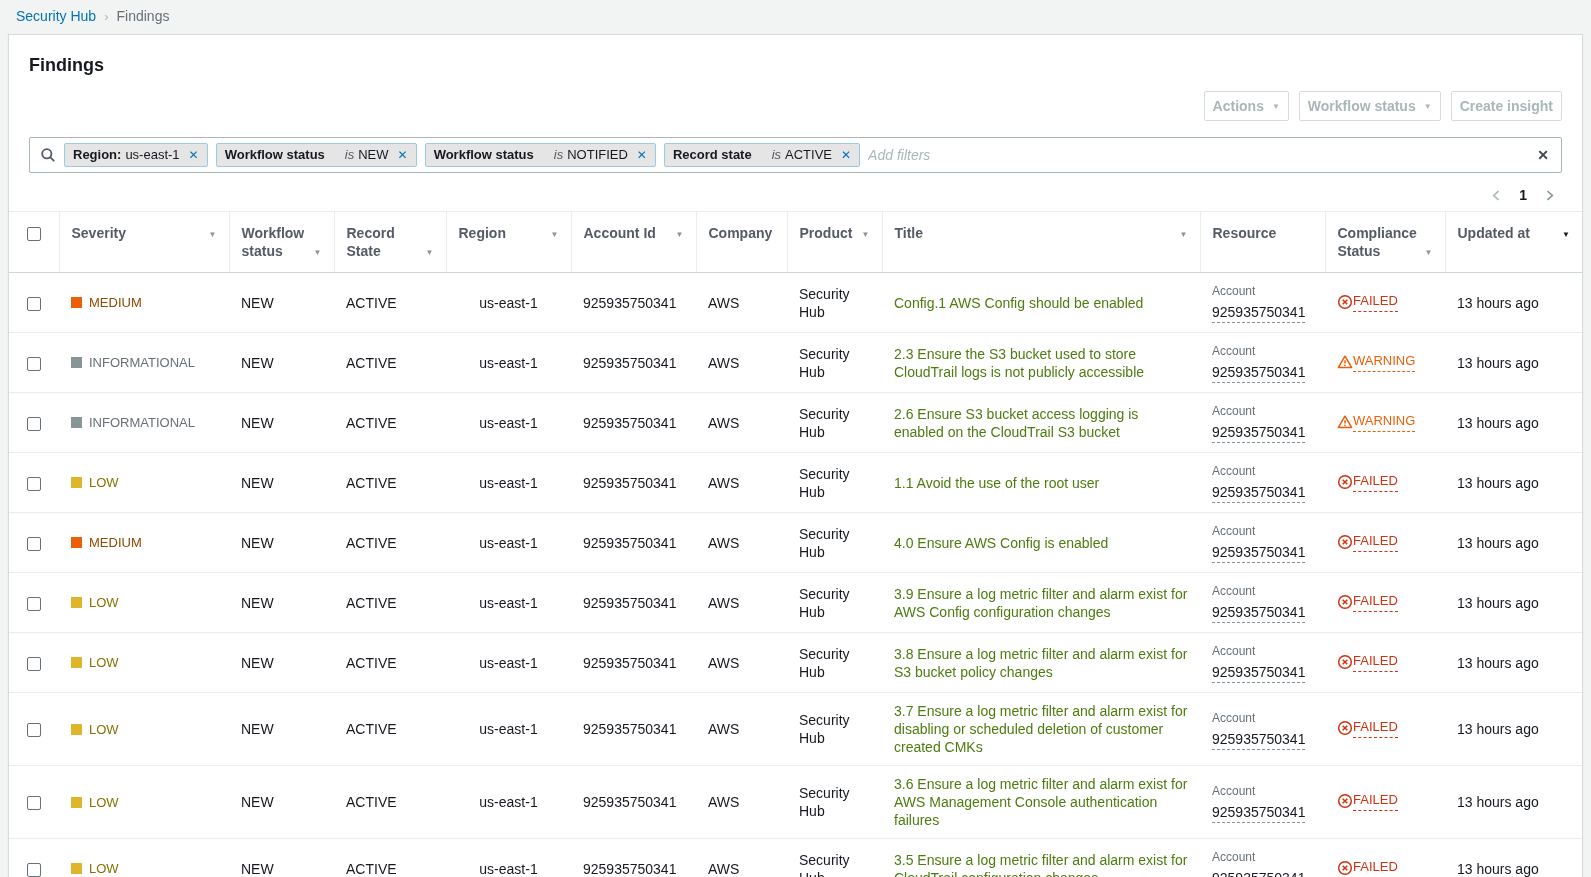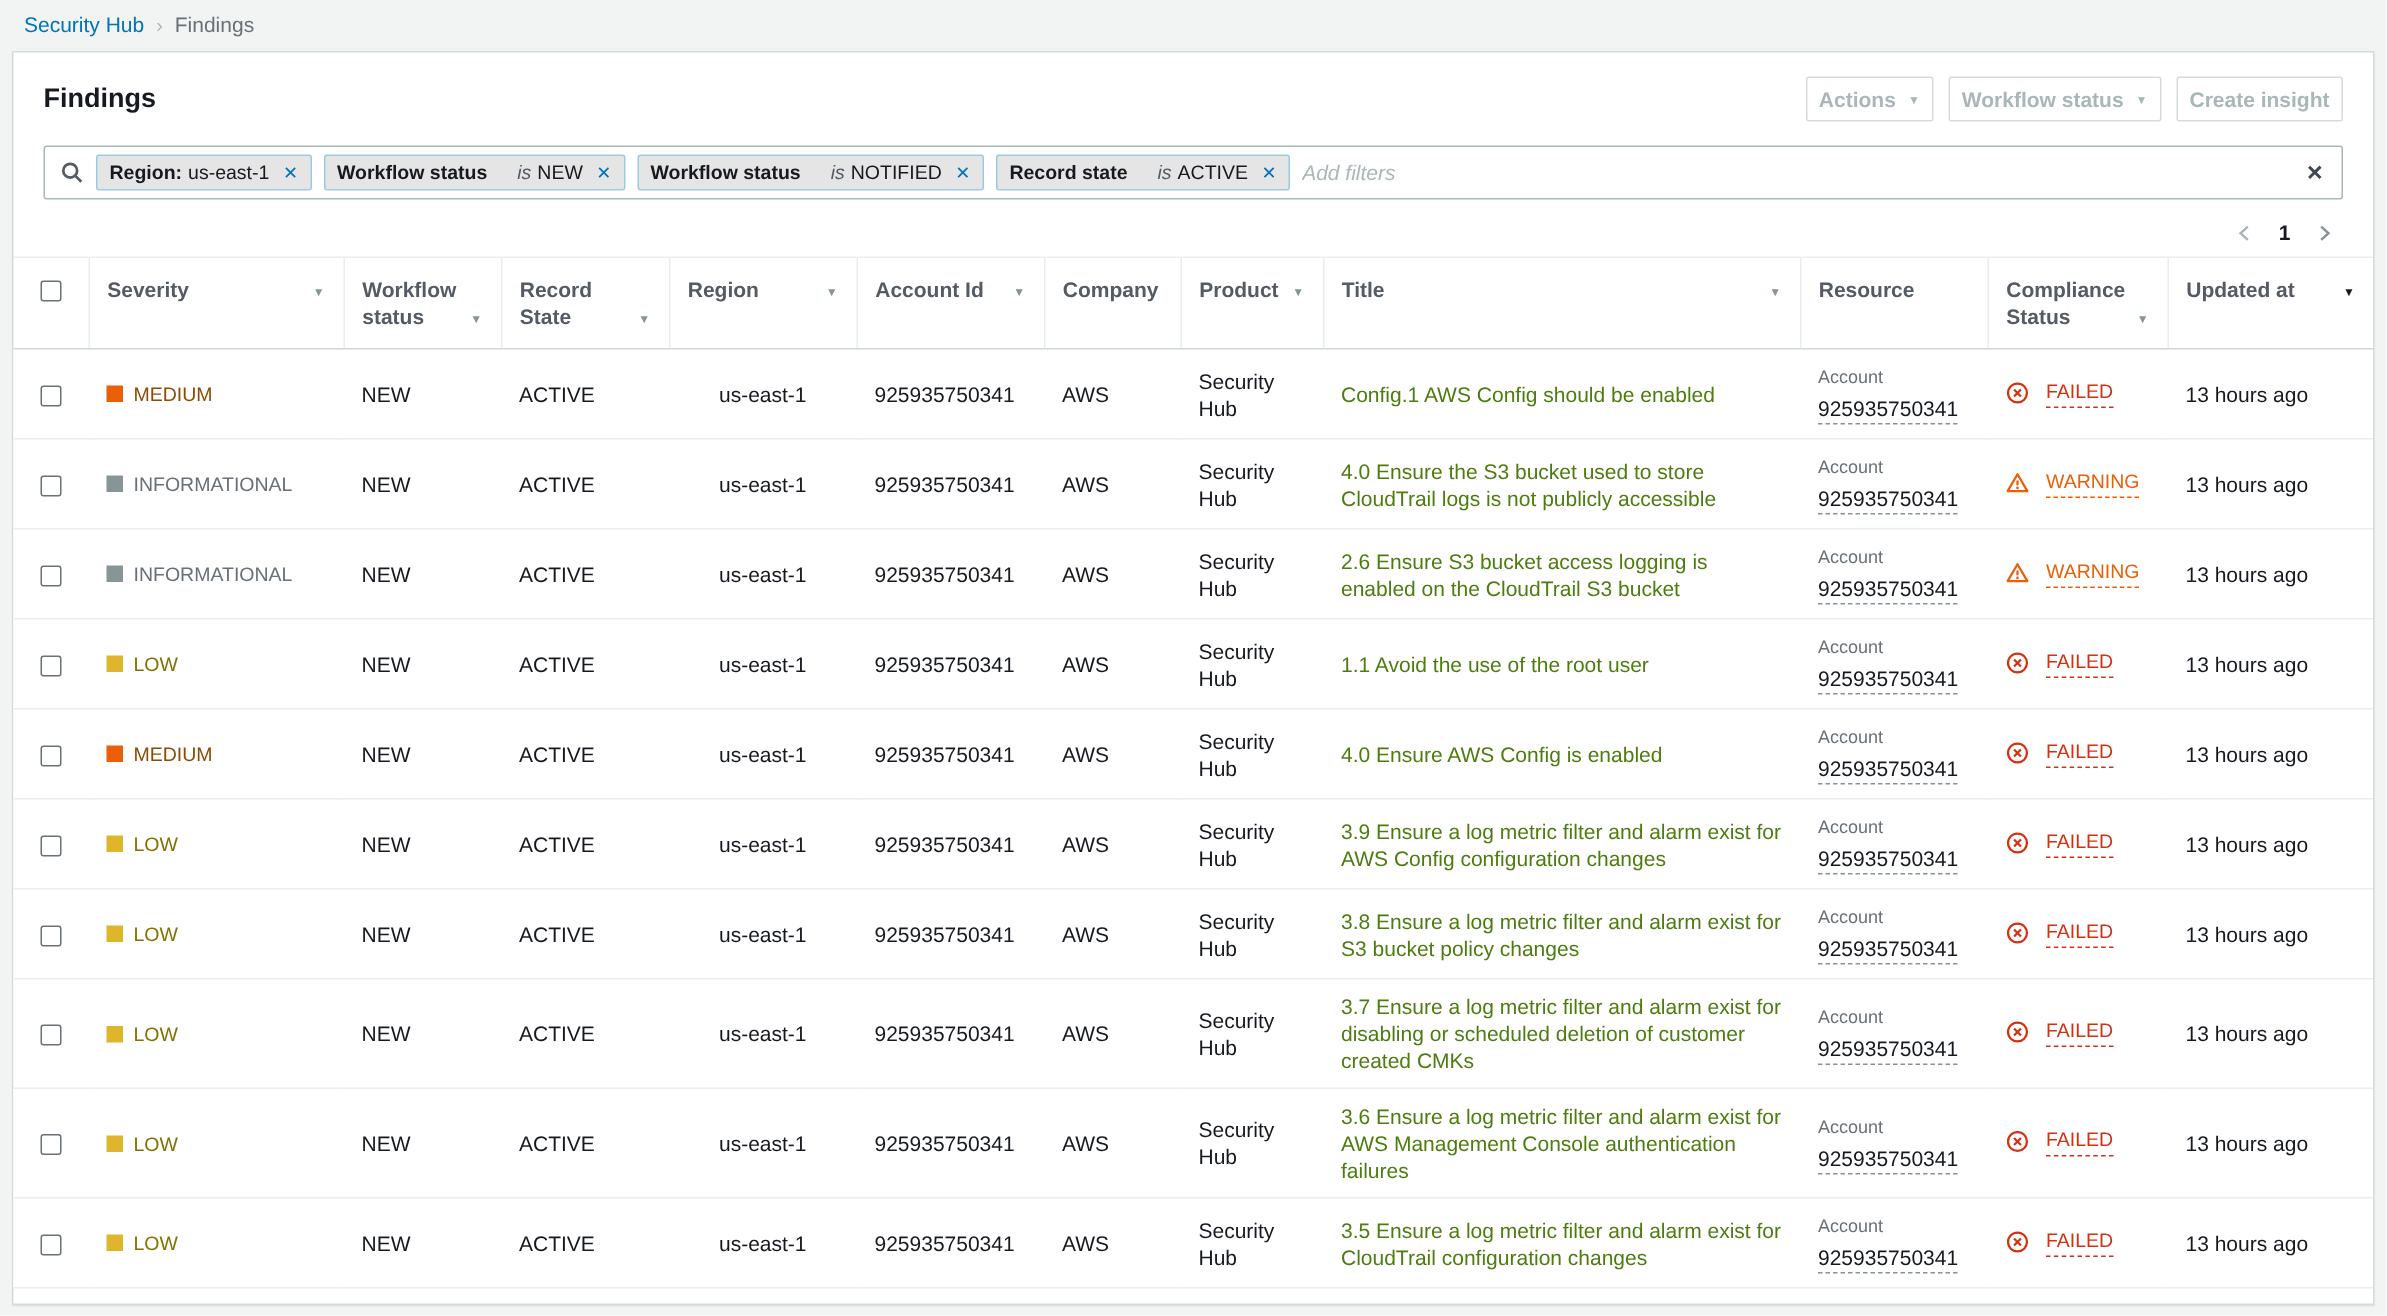--- a/index.html
+++ b/index.html
@@ -26,21 +26,21 @@
     min-height: 836px;
   }
   .panel-head { display: flex; justify-content: space-between; align-items: flex-start; padding: 16px 20px 0 20px; }
   h1 { font-size: 18px; font-weight: 700; padding-top: 4px; }
   .desc { padding: 18px 20px 0 20px; color: #16191f; }
 
   .btns { display: flex; gap: 10px; }
   .aws-btn {
     background: #fff; border: 1px solid #d5dbdb; border-radius: 2px;
     color: #aab7b8; font-weight: 700; font-size: 14px; font-family: inherit;
-    padding: 6px 8px; display: inline-flex; align-items: center; gap: 8px; cursor: pointer;
+    padding: 6px 8px; display: inline-flex; align-items: center; gap: 8px; cursor: pointer; margin-top: 40px;
   }
   .caret { font-size: 8px; line-height: 1; position: relative; top: 1px; }
 
   
   .filter-bar {
     margin: 16px 20px 0 20px; height: 36px;
     border: 1px solid #aab7b8; border-radius: 2px;
     display: flex; align-items: center; gap: 8px; padding: 0 12px 0 10px; background: #fff;
   }
   .search-ic { display: inline-flex; align-items: center; }
@@ -95,21 +95,21 @@
 
   .cb {
     display: inline-block; width: 14px; height: 14px;
     border: 1px solid #687078; border-radius: 2px; background: #fff; cursor: pointer; vertical-align: middle;
   }
   .sev-sq { display: inline-block; width: 11px; height: 11px; margin-right: 7px; vertical-align: -1px; }
   .sev-txt { font-size: 13px; }
   .title-link { color: #4d7c0f; text-decoration: none; cursor: pointer; }
   .res-type { display: block; font-size: 12px; color: #687078; margin-bottom: 3px; }
   .res-id { display: inline-block; border-bottom: 1px dashed #879596; padding-bottom: 1px; cursor: pointer; }
-  .comp { display: inline-flex; align-items: center; gap: 11px; font-size: 13px; cursor: pointer; }
+  .comp { display: inline-flex; align-items: center; gap: 0; font-size: 13px; cursor: pointer; }
   .comp-text { border-bottom: 1px dashed currentColor; padding-bottom: 1px; }
   .comp-icon { flex: none; }
 </style>
 </head>
 <body>
 
 <div class="breadcrumb">
   <a href="#" class="crumb-link">Security Hub</a>
   <span class="crumb-sep">›</span>
   <span class="crumb-current">Findings</span>
@@ -276,21 +276,21 @@
         </tr>
         <tr>
           <td class="col-0"><span class="cb"></span></td>
           <td class="col-1"><span class="sev-sq" style="background: rgb(135, 149, 150);"></span><span class="sev-txt" style="color: rgb(104, 112, 120);">INFORMATIONAL</span></td>
           <td class="col-2">NEW</td>
           <td class="col-3">ACTIVE</td>
           <td class="col-4">us-east-1</td>
           <td class="col-5">925935750341</td>
           <td class="col-6">AWS</td>
           <td class="col-7">Security Hub</td>
-          <td class="col-8"><a class="title-link" href="#">4.0 Ensure the S3 bucket used to store CloudTrail logs is not publicly accessible</a></td>
+          <td class="col-8"><a class="title-link" href="#">2.3 Ensure the S3 bucket used to store CloudTrail logs is not publicly accessible</a></td>
           <td class="col-9"><span class="res-type">Account</span><span class="res-id">925935750341</span></td>
           <td class="col-10"><span class="comp" style="color: rgb(235, 95, 7);">
               <svg class="comp-icon" width="16" height="16" viewBox="0 0 16 16">
                 <path d="M8 2.2 L14.6 13.4 L1.4 13.4 Z" fill="none" stroke="currentColor" stroke-width="1.5" stroke-linejoin="round"></path>
                 <line x1="8" y1="6.3" x2="8" y2="9.5" stroke="currentColor" stroke-width="1.5"></line>
                 <circle cx="8" cy="11.3" r="0.9" fill="currentColor"></circle>
               </svg>
               <span class="comp-text">WARNING</span>
             </span></td>
           <td class="col-11">13 hours ago</td>

